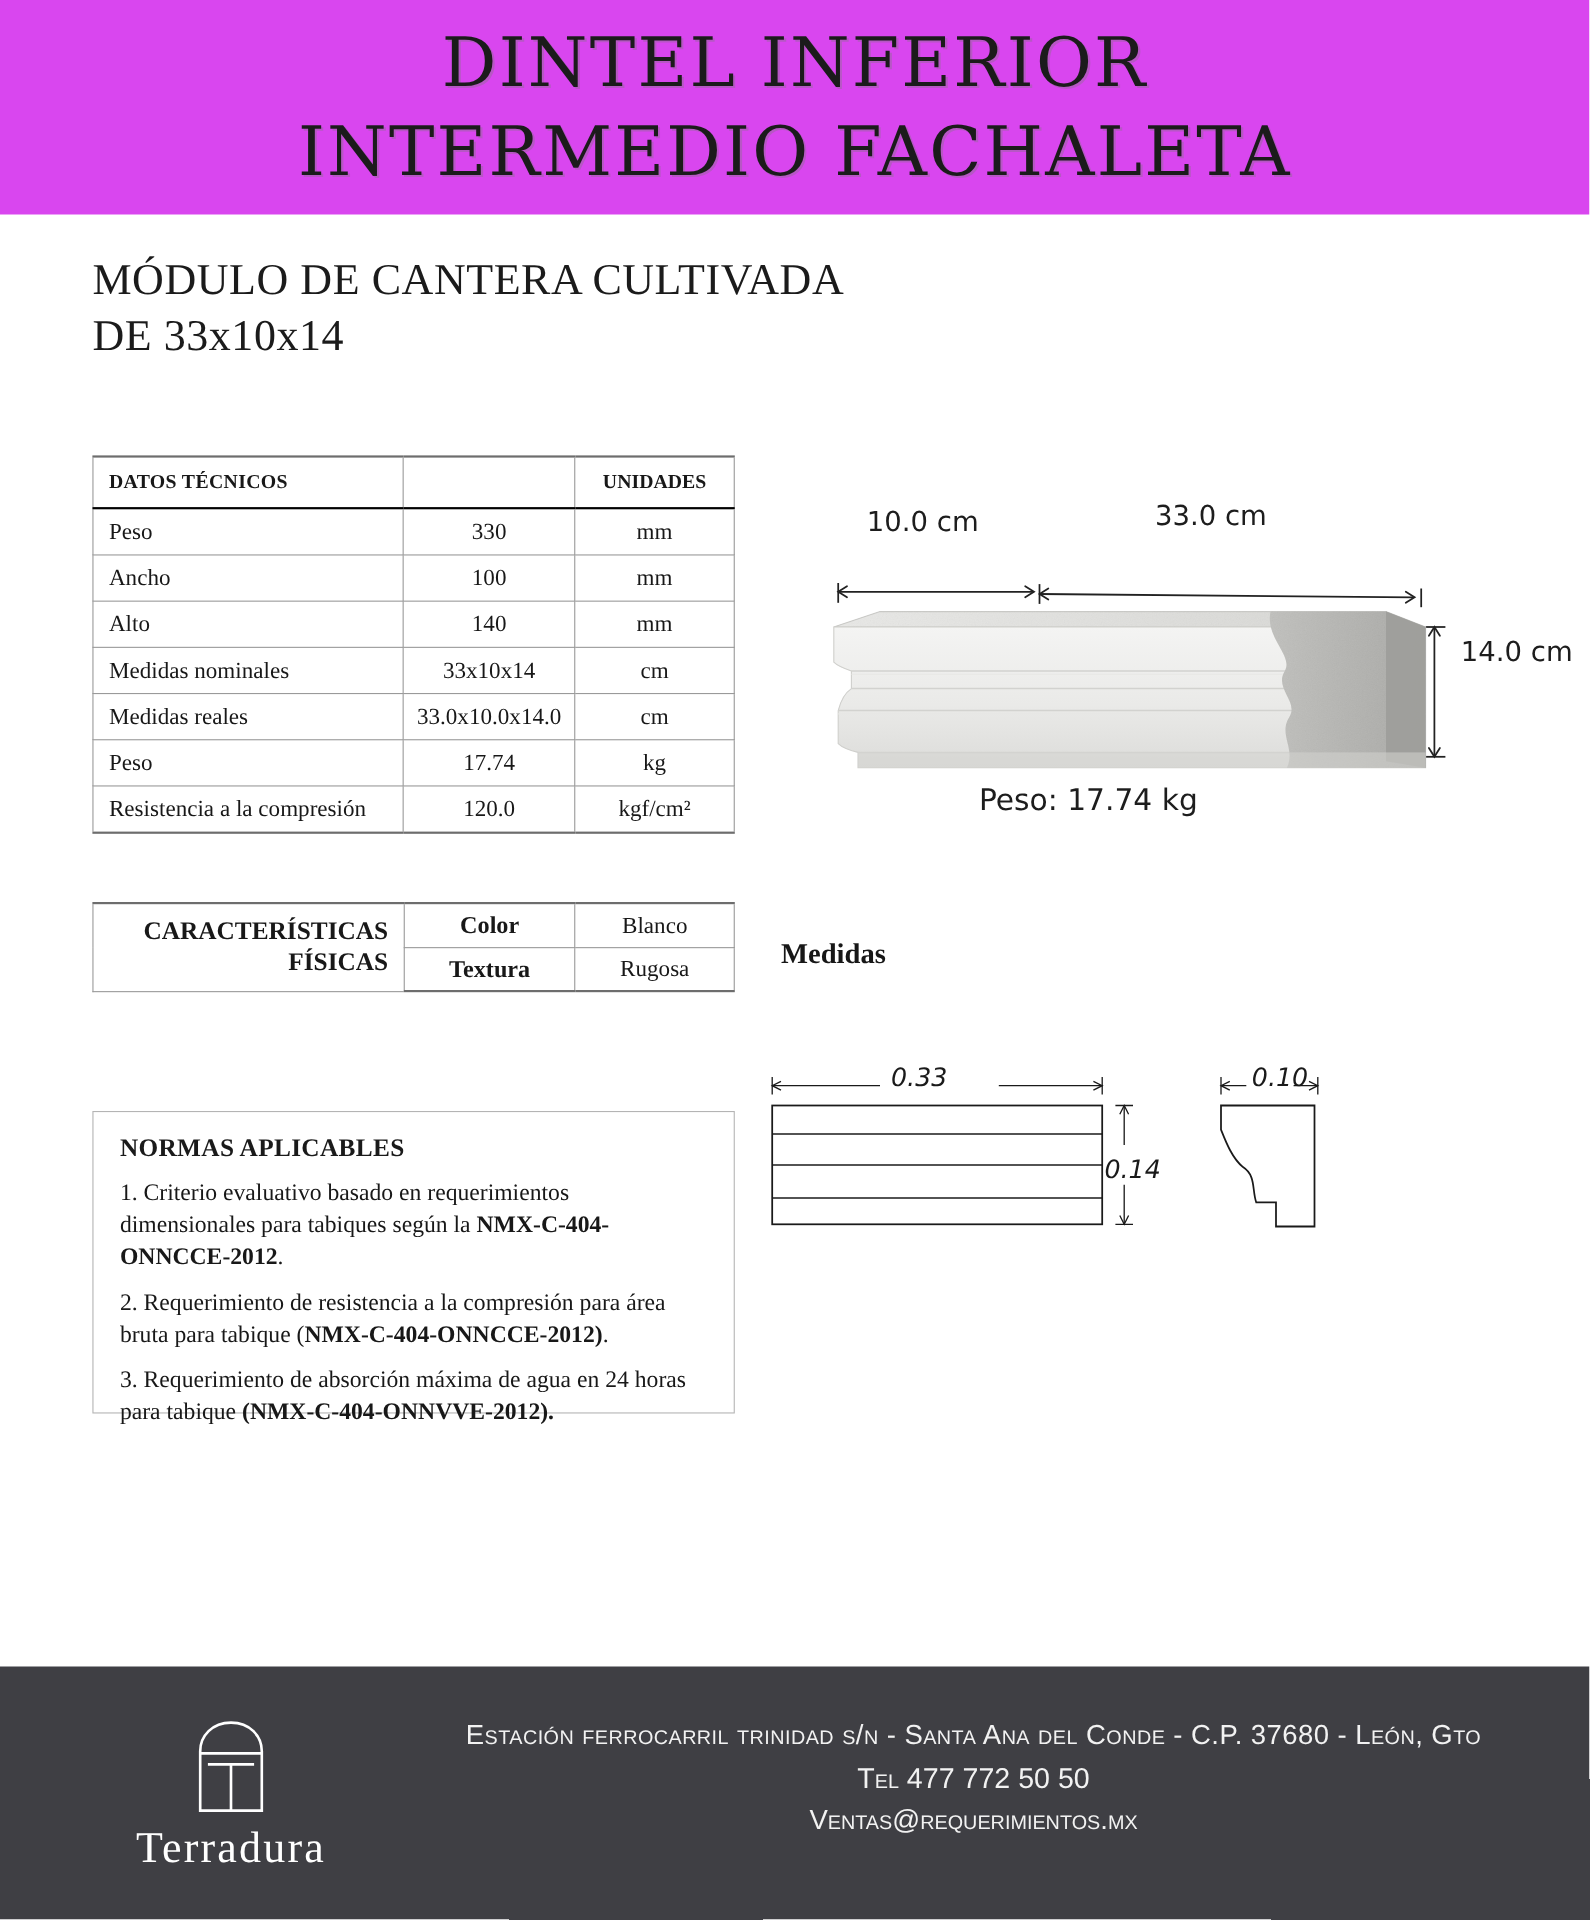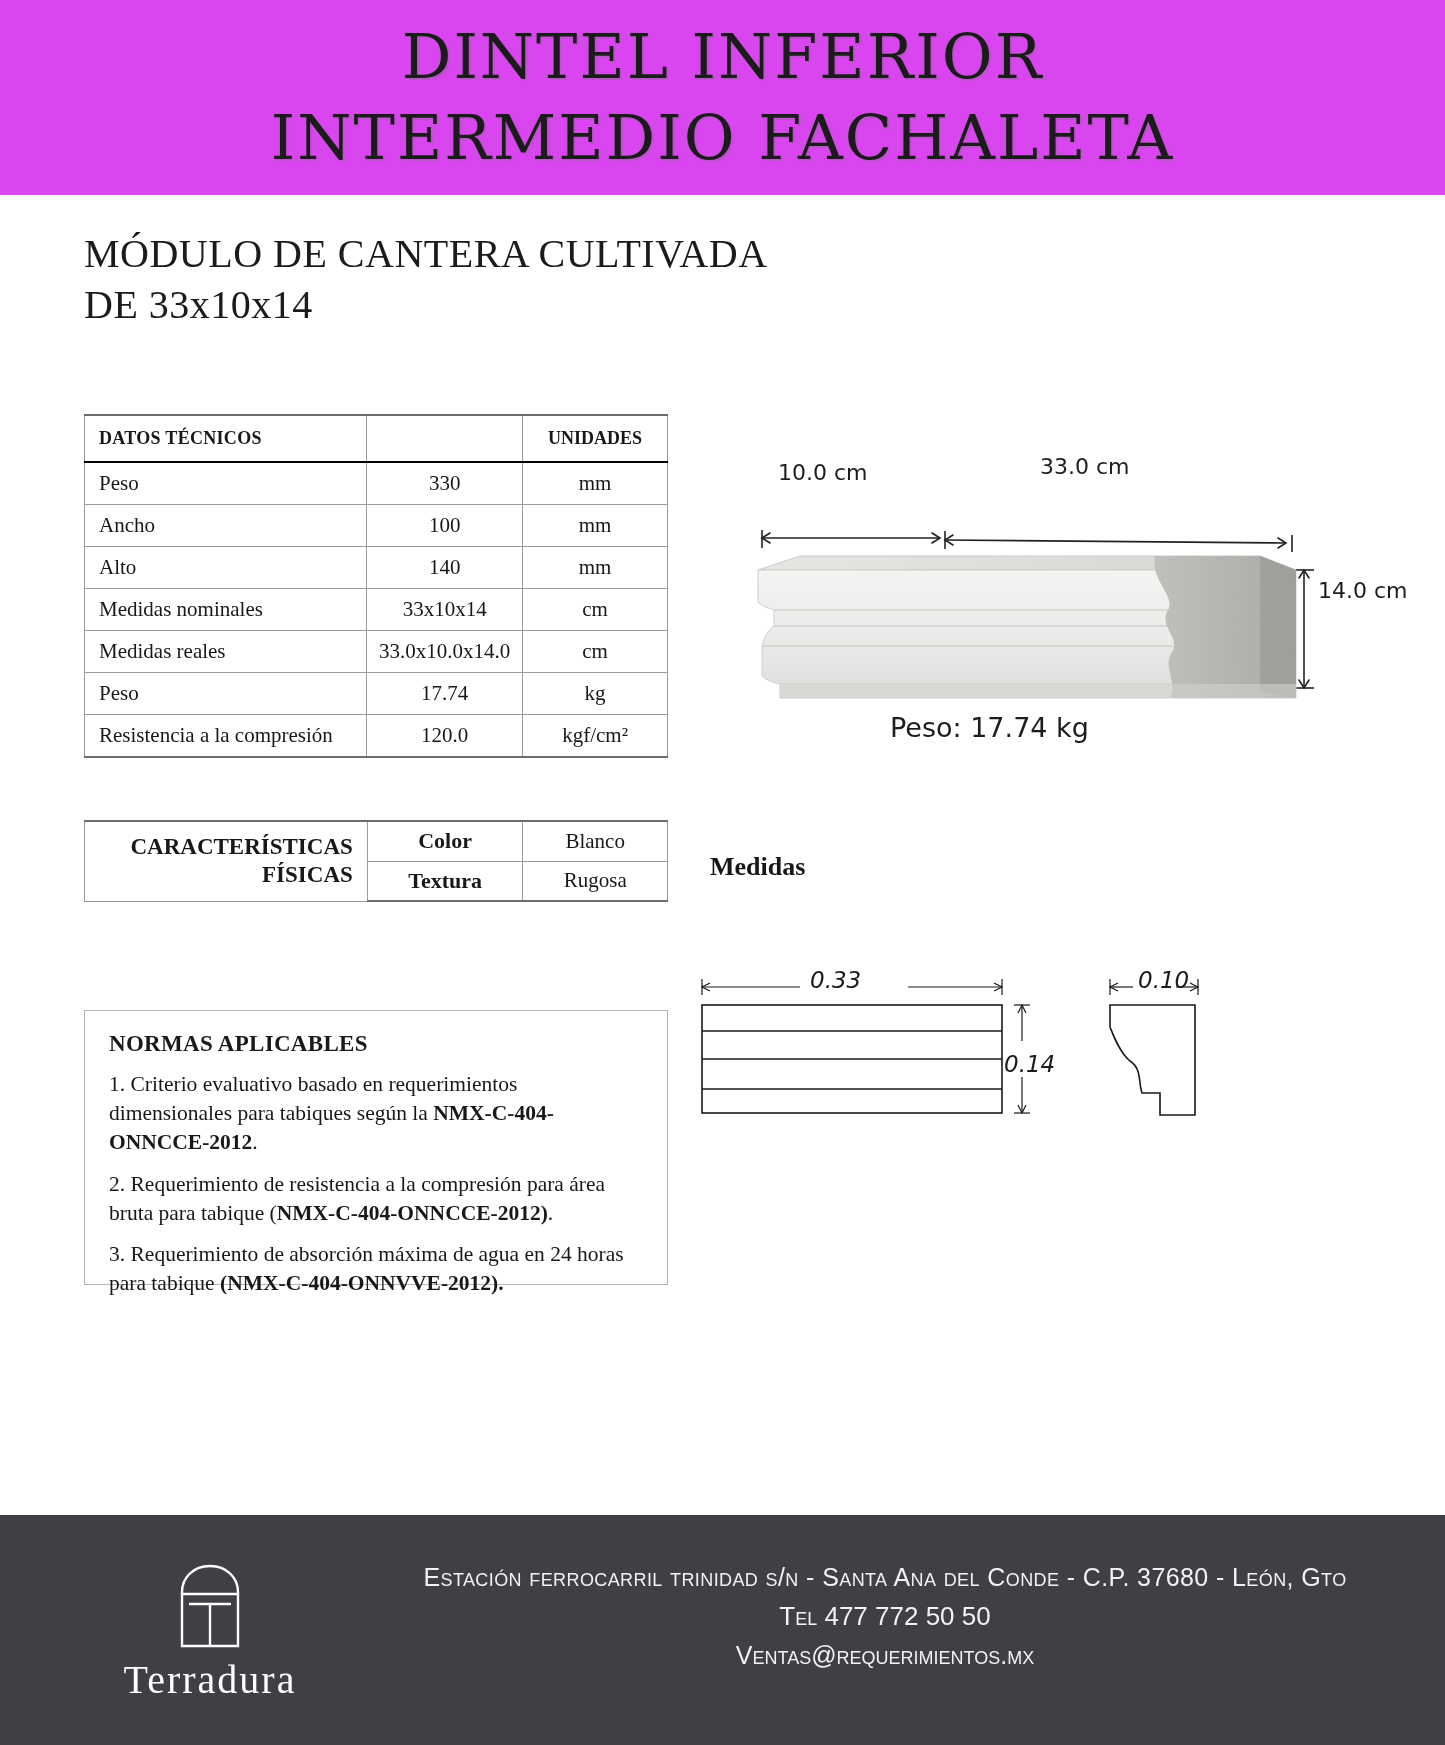--- a/index.html
+++ b/index.html
@@ -96,21 +96,21 @@
   }
   .normas h3 { font-size: 23px; font-weight: bold; letter-spacing: 0.3px; margin-bottom: 13px; }
   .normas p { font-size: 21.5px; line-height: 1.36; margin-bottom: 12px; color: #181818; }
   .normas b { font-weight: bold; }
 
   
   .photo-area { position: absolute; left: 700px; top: 430px; width: 620px; height: 330px; }
   .dim-text {
     position: absolute;
     font-family: "DejaVu Sans", sans-serif;
-    font-size: 22px; color: #1d1d1d; white-space: nowrap;
+    font-size: 25px; color: #1d1d1d; white-space: nowrap; margin-left: 10px;
   }
   .peso-text {
     position: absolute; left: 890px; top: 712px;
     font-family: "DejaVu Sans", sans-serif;
     font-size: 27px; color: #1d1d1d;
   }
   .medidas-label {
     position: absolute; left: 710px; top: 852px;
     font-family: "Liberation Serif", serif;
     font-size: 26px; font-weight: bold; color: #171717;

